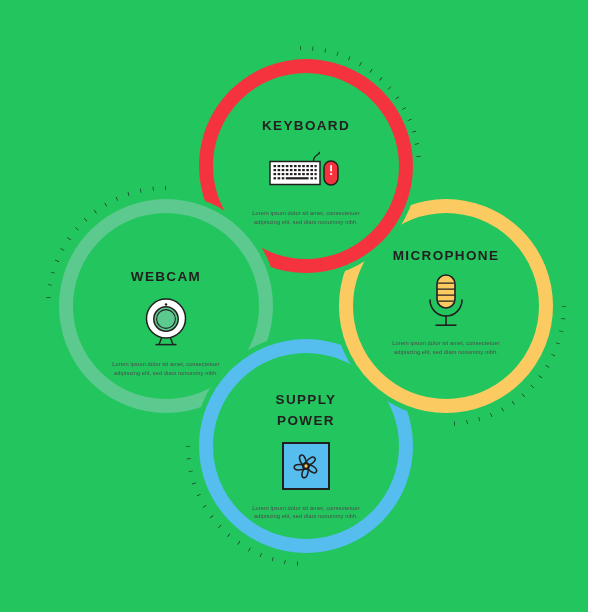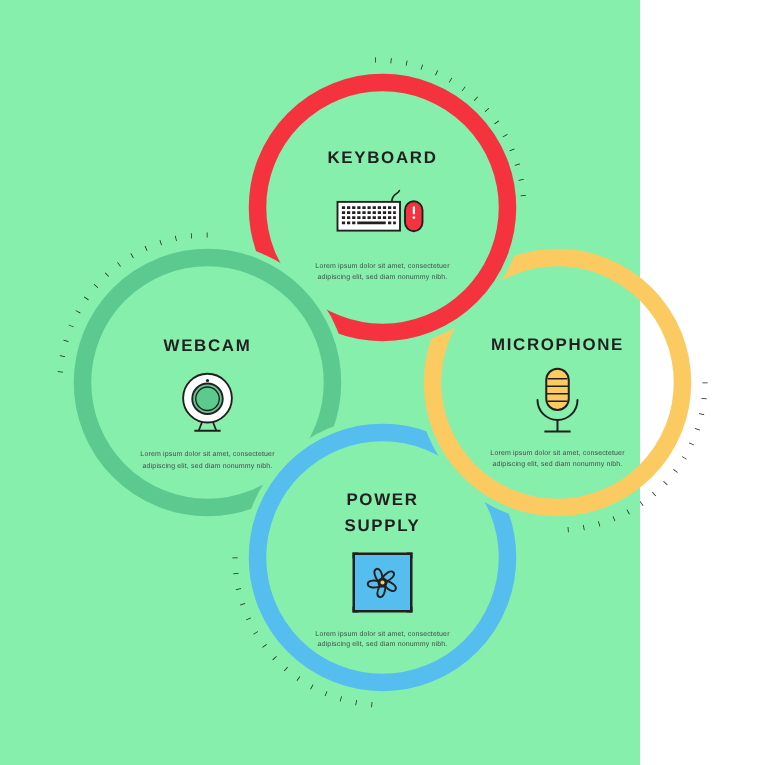--- a/index.html
+++ b/index.html
@@ -8,23 +8,23 @@
     background: #ffffff;
   }
   body {
     width: 612px;
     height: 612px;
     font-family: "Liberation Sans", sans-serif;
     overflow: hidden;
   }
   #stage {
     position: relative;
-    width: 512px;
+    width: 588px;
     height: 612px;
-    background: #86efac;
+    background: #22c55e;
   }
   #rings {
     position: absolute;
     left: 0;
     top: 0;
     width: 612px;
     height: 612px;
   }
   .node {
     position: absolute;
@@ -53,21 +53,21 @@
     font-size: 5.6px;
     line-height: 1.52;
     color: #4c4a4b;
     letter-spacing: 0.12px;
     margin: 0 auto;
     width: 130px;
   }
   
   #node-keyboard { left: 306px; top: 118px; }
   #node-webcam   { left: 166px; top: 269px; }
-  #node-microphone { left: 446px; top: 268px; }
+  #node-microphone { left: 446px; top: 248px; }
   #node-power    { left: 306px; top: 392px; }
   #node-power .node-title { margin-bottom: 5px; }
 </style>
 </head>
 <body>
 
 <div id="stage">
 
   <svg id="rings" viewBox="0 0 612 612">
     <defs>
@@ -188,22 +188,22 @@
         </g>
         <path d="M9 29 A 16 16 0 0 0 41 29" fill="none" stroke="#231f20" stroke-width="1.6" stroke-linecap="round"></path>
         <line x1="25" y1="44.5" x2="25" y2="54" stroke="#231f20" stroke-width="1.6"></line>
         <line x1="14.5" y1="54.2" x2="35.5" y2="54.2" stroke="#231f20" stroke-width="1.6"></line>
       </svg>
     </div>
     <div class="node-desc">Lorem ipsum dolor sit amet, consectetuer adipiscing elit, sed diam nonummy nibh.</div>
   </div>
 
   <div class="node" id="node-power">
+    <div class="node-title">SUPPLY</div>
     <div class="node-title">POWER</div>
-    <div class="node-title">SUPPLY</div>
     <div class="node-icon">
       <svg width="52" height="52" viewBox="0 0 52 52">
         <rect x="3" y="3" width="46" height="46" fill="#56BDEF" stroke="#231f20" stroke-width="2"></rect>
         <path d="M6.6 3 L3 3 L3 6.6" fill="none" stroke="#231f20" stroke-width="2"></path>
         <path d="M45.4 3 L49 3 L49 6.6" fill="none" stroke="#231f20" stroke-width="2"></path>
         <path d="M3 45.4 L3 49 L6.6 49" fill="none" stroke="#231f20" stroke-width="2"></path>
         <path d="M49 45.4 L49 49 L45.4 49" fill="none" stroke="#231f20" stroke-width="2"></path>
         <g fill="none" stroke="#231f20" stroke-width="1.5" stroke-linejoin="round">
           <g transform="translate(26,26)">
             <g>

